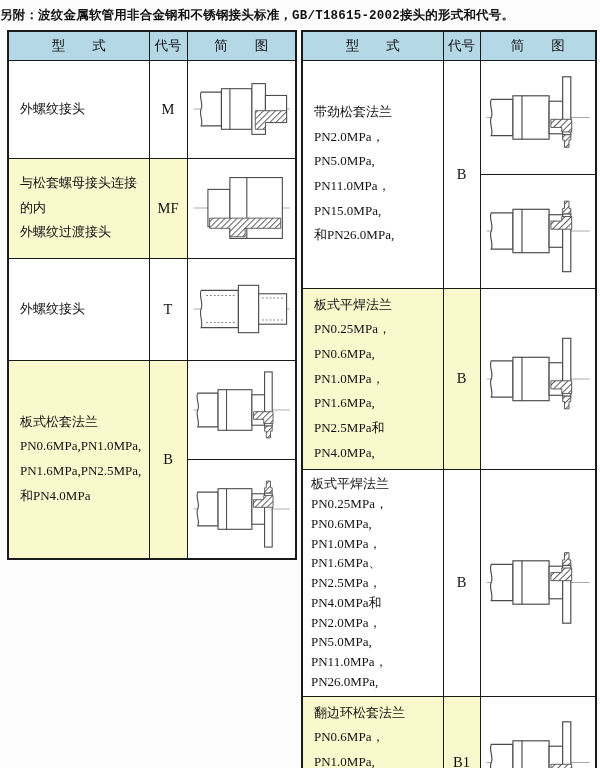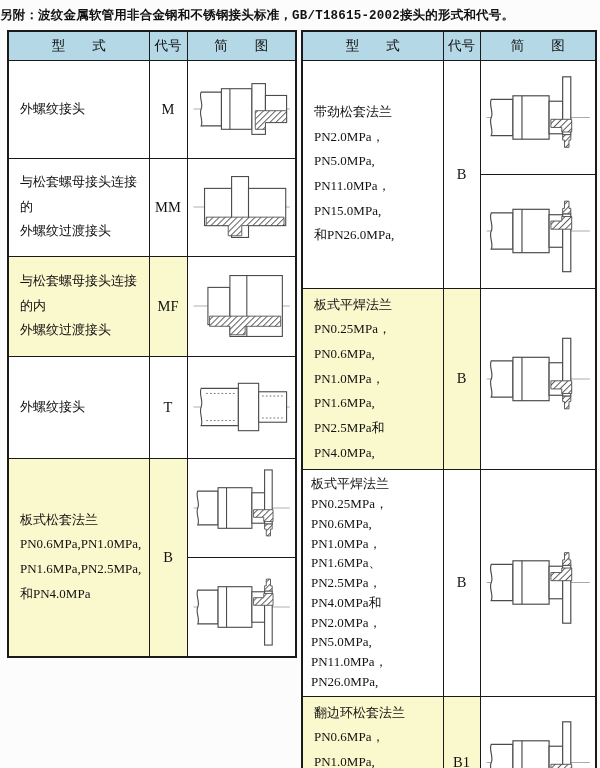--- a/index.html
+++ b/index.html
@@ -88,42 +88,20 @@
                   <path d="M36 30 H12 c-3 6 3 14 0 20 c-3 6 3 14 0 20 H36 Z" fill="#fff" stroke="#4b4b4b" stroke-width="1.3"></path>
                   <rect x="36" y="26" width="36" height="48" fill="#fff" stroke="#4b4b4b" stroke-width="1.3"></rect>
                   <line x1="46" y1="26" x2="46" y2="74" stroke="#4b4b4b" stroke-width="1.3"></line>
                   <rect x="72" y="20" width="16" height="60" fill="#fff" stroke="#4b4b4b" stroke-width="1.3"></rect>
                   <rect x="88" y="34" width="25" height="32" fill="#fff" stroke="#4b4b4b" stroke-width="1.3"></rect>
                   <path d="M76 52 h37 v14 h-25 v8 h-12 Z" fill="url(#hp0)" stroke="#4b4b4b" stroke-width="1"></path>
                 </svg>
               </div>
             </td>
         </tr>
-        <tr style="height:98px">
-          <td class="type">与松套螺母接头连接的
-外螺纹过渡接头</td>
-          <td class="code">MM</td>
-          <td class="diag">
-              <div class="dwrap" style="height:94px">
-                <svg viewBox="0 0 120 100" preserveAspectRatio="xMidYMid meet">
-                  <defs>
-                    <pattern id="hp2" patternUnits="userSpaceOnUse" width="5" height="5" patternTransform="rotate(45)">
-                      <rect width="5" height="5" fill="#fff"></rect>
-                      <line x1="2.5" y1="0" x2="2.5" y2="5" stroke="#555" stroke-width="1.1"></line>
-                    </pattern>
-                  </defs>
-                  <line x1="3" y1="50" x2="117" y2="50" stroke="#8a8a8a" stroke-width="0.8"></line>
-                  <rect x="16" y="28" width="32" height="44" fill="#fff" stroke="#4b4b4b" stroke-width="1.3"></rect>
-                  <rect x="48" y="14" width="20" height="72" fill="#fff" stroke="#4b4b4b" stroke-width="1.3"></rect>
-                  <rect x="68" y="28" width="44" height="44" fill="#fff" stroke="#4b4b4b" stroke-width="1.3"></rect>
-                  <path d="M18 62 h92 v10 h-50 v12 h-16 v-12 h-26 Z" fill="url(#hp2)" stroke="#4b4b4b" stroke-width="1"></path>
-                </svg>
-              </div>
-            </td>
-        </tr>
         <tr style="height:100px" class="hl">
           <td class="type">与松套螺母接头连接的内
 外螺纹过渡接头</td>
           <td class="code">MF</td>
           <td class="diag">
               <div class="dwrap" style="height:96px">
                 <svg viewBox="0 0 120 100" preserveAspectRatio="xMidYMid meet">
                   <defs>
                     <pattern id="hp3" patternUnits="userSpaceOnUse" width="5" height="5" patternTransform="rotate(45)">
                       <rect width="5" height="5" fill="#fff"></rect>

